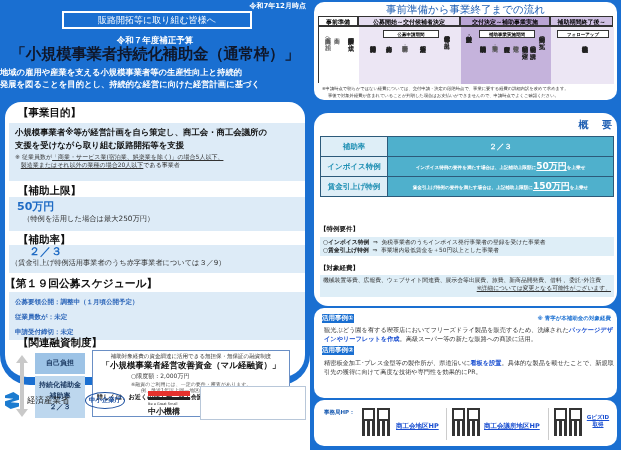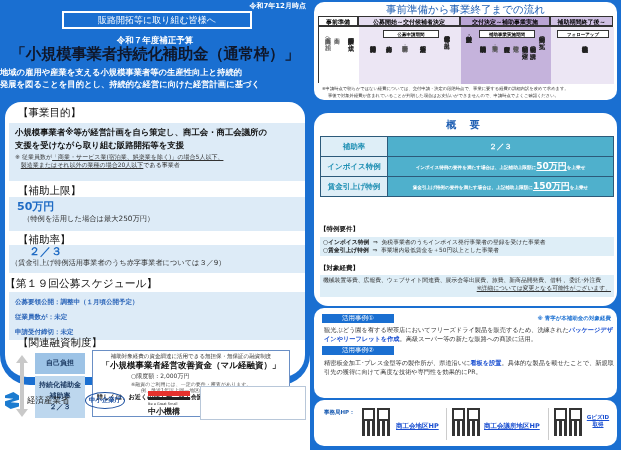--- a/index.html
+++ b/index.html
@@ -5,21 +5,21 @@
 *{box-sizing:border-box;margin:0;padding:0}
 body{width:621px;height:450px;overflow:hidden;background:#fff;font-family:"DejaVu Sans","Liberation Sans",sans-serif;position:relative}
 .left{position:absolute;left:0;top:0;width:310px;height:450px}
 .hero{position:absolute;left:0;top:0;width:310px;height:385px;background:#1a6fd1;border-radius:0 0 30px 30px}
 .asof{position:absolute;right:4px;top:1px;font-size:7px;color:#fff;font-weight:bold}
 .pill{position:absolute;left:62px;top:11px;width:190px;height:18px;border:2px solid #fff;border-radius:0;color:#fff;font-size:9px;font-weight:normal;text-align:center;line-height:14px}
 .budget{position:absolute;left:0;width:310px;top:35px;text-align:center;color:#fff;font-size:8.5px;font-weight:bold}
 .title{position:absolute;left:0;width:310px;top:44px;text-align:center;color:#0f172a;font-size:15.5px;font-weight:bold;letter-spacing:-0.3px}
 .lead{position:absolute;left:0;width:310px;top:66px;color:#fff;font-size:8.3px;font-weight:bold;line-height:12px}
 .panel{position:absolute;left:5px;top:102px;width:300px;height:275px;background:#fff;border-radius:16px 16px 22px 22px}
-.sec-h{position:absolute;font-size:10.5px;font-weight:normal;color:#111}
+.sec-h{position:absolute;font-size:10.5px;font-weight:bold;color:#111}
 .box{position:absolute;background:#ddebf7}
 .purpose{left:9px;top:123px;width:296px;height:58px;padding:3px 6px}
 .purpose .main{font-size:8.4px;font-weight:bold;line-height:13px;color:#111}
 .purpose .note{font-size:6px;line-height:8px;color:#333;margin-top:1px}
 .purpose .note span{text-decoration:underline}
 .limitbox{left:9px;top:197px;width:296px;height:34px;padding:2px 8px}
 .bigblue{font-size:11px;font-weight:bold;color:#1f6bc4}
 .sub{font-size:7.3px;color:#333;margin-left:6px}
 .ratebox{left:9px;top:245px;width:296px;height:28px;padding:0 8px}
 .schedbox{left:9px;top:292px;width:296px;height:48px;padding:3px 6px}
@@ -48,35 +48,35 @@
 .flow{position:absolute;left:4px;top:2px;width:303px;height:98px;background:#fff;border-radius:10px}
 .flow-h{position:absolute;left:0;top:1px;width:303px;text-align:center;font-size:10.5px;font-weight:normal;color:#1f5fb3}
 .stage-hdr{position:absolute;top:14px;height:10px;font-size:6px;font-weight:bold;text-align:center;line-height:10px;border:1px solid #333}
 .stages{position:absolute;left:4px;top:24px;width:295px;height:57px;border:1px solid #333}
 .st{position:absolute;top:0;height:57px}
 .vcol{position:absolute;writing-mode:vertical-rl;font-size:6px;font-weight:bold;color:#222;line-height:8px}
 .vcol.light{font-weight:normal;color:#555}
 .phase{position:absolute;top:3px;height:8px;border:1px solid #333;background:#fff;font-size:4.5px;text-align:center;line-height:7px;font-weight:bold}
 .fnote{position:absolute;left:8px;top:83px;font-size:4.3px;color:#333;line-height:7px}
 .ov{position:absolute;left:4px;top:113px;width:303px;height:193px;background:#fff;border-radius:14px}
-.ov-h{position:absolute;left:0;top:5px;width:303px;text-align:center;font-size:10px;font-weight:bold;color:#1f5fb3;letter-spacing:5px}
+.ov-h{position:absolute;left:0;top:5px;width:303px;text-align:right;font-size:10px;font-weight:bold;color:#1f5fb3;letter-spacing:5px}
 table.ovt{position:absolute;left:6px;top:23px;width:294px;border-collapse:collapse}
 .ovt td{border:1px solid #2c5a7a;height:20px;text-align:center}
 .ovt td.k{width:67px;background:#deeef7;color:#1e8fb3;font-size:7.5px;font-weight:bold}
 .ovt td.v{background:#4fb0cc;color:#fff;font-size:7.5px;font-weight:bold}
 .ovt td.v.small{font-size:4.6px}
 .ovt td.v b{font-size:9px;text-decoration:underline}
 .req-h{position:absolute;left:6px;top:112px;font-size:6.5px;font-weight:bold;color:#111}
 .reqbox{position:absolute;left:6px;top:124px;width:294px;height:19px;background:#deeef7;padding:1px 3px;font-size:5.8px;line-height:8px;color:#333}
 .reqbox b{color:#111}
 .exp-h{position:absolute;left:6px;top:151px;font-size:6.5px;font-weight:bold;color:#111}
 .expbox{position:absolute;left:6px;top:162px;width:294px;height:22px;background:#deeef7;padding:1px 3px;font-size:5.8px;line-height:8px;color:#333}
 .expbox .r{text-align:right;text-decoration:underline}
 .cases{position:absolute;left:4px;top:308px;width:303px;height:90px;background:#fff;border-radius:10px}
-.cbadge{position:absolute;background:#1a6fd1;color:#fff;font-size:6.5px;font-weight:normal;padding:0 20px;height:9px;line-height:9px}
+.cbadge{position:absolute;background:#1a6fd1;color:#fff;font-size:6.5px;font-weight:bold;padding:0 0;height:9px;line-height:9px}
 .ctext{position:absolute;left:10px;font-size:6.2px;line-height:9px;color:#333;width:290px}
 .ctext .bl{color:#1a4fd1;font-weight:bold}
 .cnote{position:absolute;right:6px;top:7px;font-size:5.5px;color:#1a6fd1;font-weight:bold}
 .hp{position:absolute;left:4px;top:400px;width:303px;height:46px;background:#fff;border-radius:10px}
 .hp-l{position:absolute;left:10px;top:9px;font-size:5.5px;font-weight:bold;color:#1f5fb3}
 .qr{position:absolute;width:28px;height:28px;background:
  repeating-linear-gradient(90deg,#111 0 3px,#fff 3px 5px),#fff;opacity:.85}
 .qr::before,.qr::after{content:"";position:absolute;width:9px;height:9px;border:2px solid #111;background:#fff}
 .qr::before{left:0;top:0}.qr::after{right:0;top:0}
 .hplink{position:absolute;font-size:6.5px;font-weight:bold;color:#1a4fd1;text-decoration:underline}

